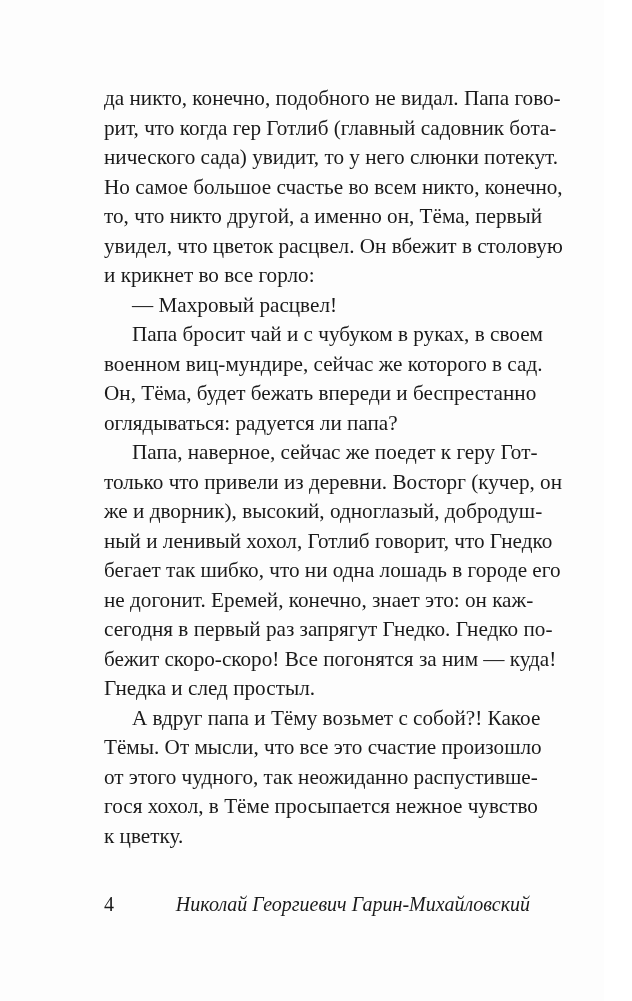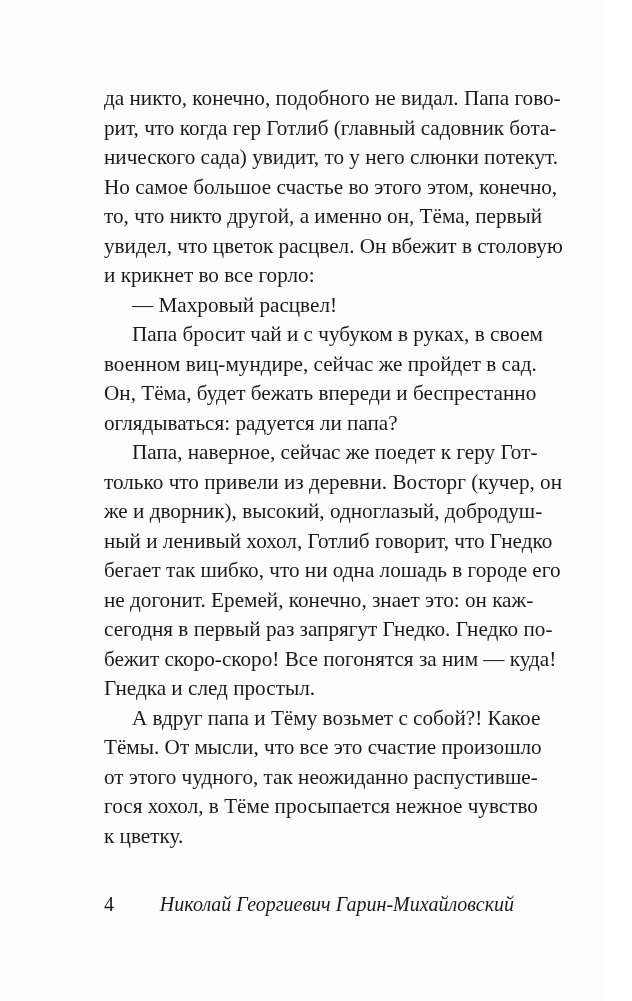--- a/index.html
+++ b/index.html
@@ -13,37 +13,37 @@
       color: #1a1a1a;
     }
     .line { display: block; white-space: nowrap; text-align: justify; text-align-last: justify; height: 29.5px; }
     .line.last { text-align-last: left; }
     .line.indent { padding-left: 28px; }
     .footer {
       position: absolute; left: 104px; top: 893px; width: 426px; height: 30px;
       font-family: "Liberation Serif", serif; font-size: 20px; color: #1a1a1a;
     }
     .page-number { position: absolute; left: 0; top: 0; }
-    .running-head { position: absolute; right: 16px; top: 0; font-style: italic; text-align: center; }
+    .running-head { position: absolute; right: 0; top: 0; font-style: italic; text-align: center; }
   </style>
 </head>
 <body>
 
 <div class="page">
   <div class="text-block" id="text-block">
       <span class="line">да никто, конечно, подобного не видал. Папа гово-</span>
       <span class="line">рит, что когда гер Готлиб (главный садовник бота-</span>
       <span class="line">нического сада) увидит, то у него слюнки потекут.</span>
-      <span class="line">Но самое большое счастье во этого этом, конечно,</span>
+      <span class="line">Но самое большое счастье во всем никто, конечно,</span>
       <span class="line">то, что никто другой, а именно он, Тёма, первый</span>
       <span class="line">увидел, что цветок расцвел. Он вбежит в столовую</span>
       <span class="line last">и крикнет во все горло:</span>
       <span class="line indent last">— Махровый расцвел!</span>
       <span class="line indent">Папа бросит чай и с чубуком в руках, в своем</span>
-      <span class="line">военном виц-мундире, сейчас же пройдет в сад.</span>
+      <span class="line">военном виц-мундире, сейчас же которого в сад.</span>
       <span class="line">Он, Тёма, будет бежать впереди и беспрестанно</span>
       <span class="line last">оглядываться: радуется ли папа?</span>
       <span class="line indent">Папа, наверное, сейчас же поедет к геру Гот-</span>
       <span class="line">только что привели из деревни. Восторг (кучер, он</span>
       <span class="line">же и дворник), высокий, одноглазый, добродуш-</span>
       <span class="line">ный и ленивый хохол, Готлиб говорит, что Гнедко</span>
       <span class="line">бегает так шибко, что ни одна лошадь в городе его</span>
       <span class="line">не догонит. Еремей, конечно, знает это: он каж-</span>
       <span class="line">сегодня в первый раз запрягут Гнедко. Гнедко по-</span>
       <span class="line">бежит скоро-скоро! Все погонятся за ним — куда!</span>

